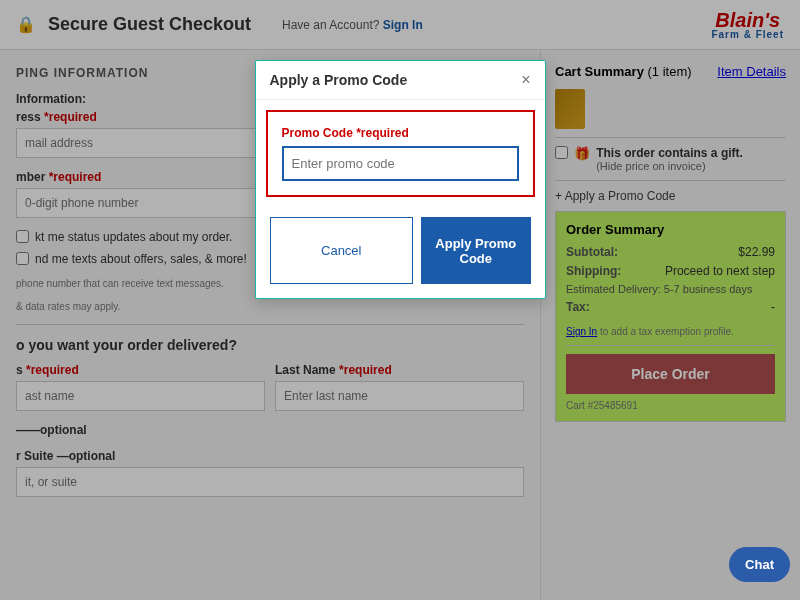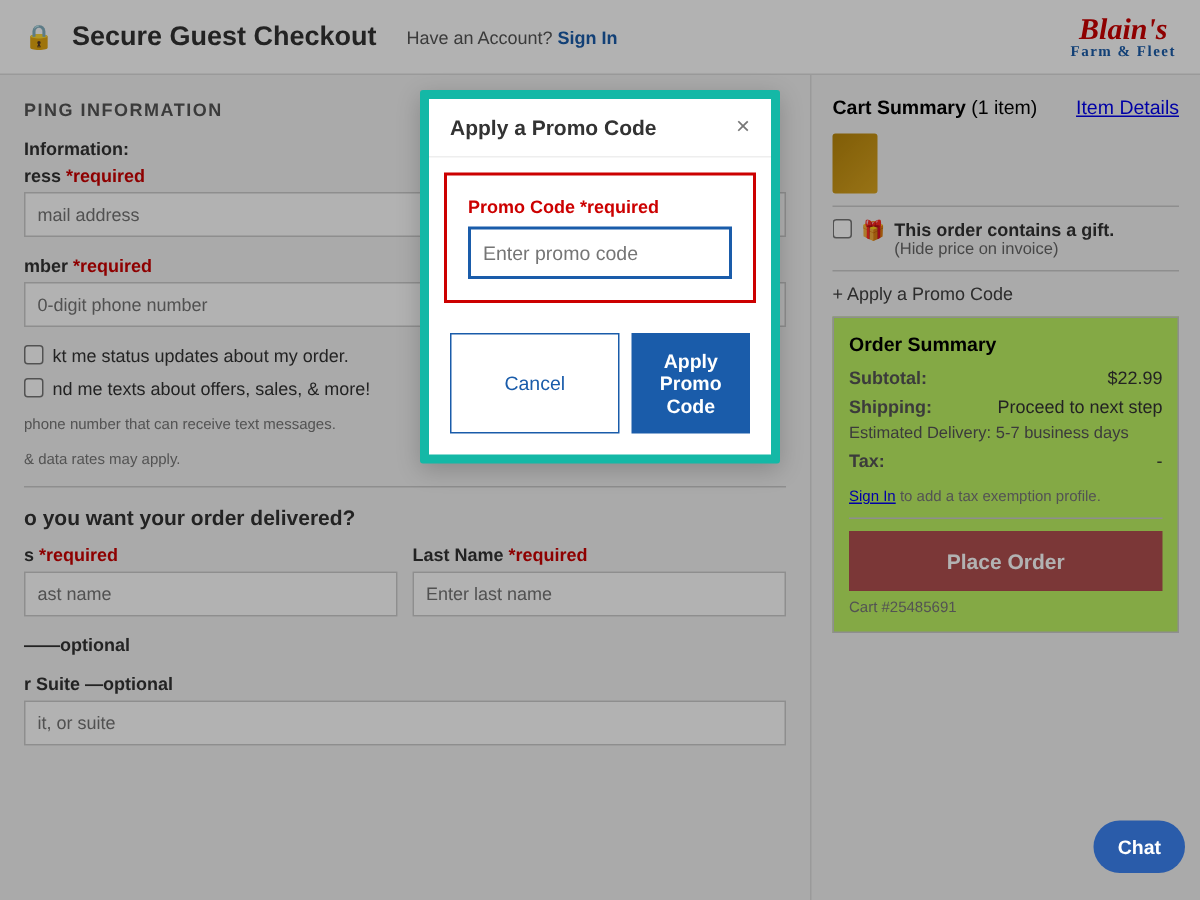--- a/index.html
+++ b/index.html
@@ -21,34 +21,33 @@
       gap: 8px;
     }
     .header-title {
       font-size: 18px;
       font-weight: bold;
       color: #333;
     }
     .header-account {
       font-size: 12px;
       color: #555;
-      margin-left: 12px;
+      margin-left: 23px;
       text-align: center;
     }
     .header-account a {
       color: #1a5caa;
       text-decoration: none;
       font-weight: bold;
     }
     .logo {
       display: flex;
       flex-direction: column;
       align-items: center;
       line-height: 1;
-      font-family: Liberation Serif, serif;
     }
     .logo-blains {
       font-size: 20px;
       font-weight: 900;
       color: #cc0000;
       font-style: italic;
     }
     .logo-farm {
       font-size: 10px;
       font-weight: bold;
@@ -235,23 +234,23 @@
       width: 100%; height: 100%;
       background: rgba(0,0,0,0.3);
       z-index: 10;
       display: flex;
       align-items: flex-start;
       justify-content: center;
       padding-top: 60px;
     }
     .modal {
       background: #fff;
-      border: 6px solid #14b8a6;
+      border: 1px solid #14b8a6;
       border-radius: 2px;
-      width: 240px;
+      width: 291px;
       box-shadow: 0 4px 16px rgba(0,0,0,0.2);
     }
     .modal-header {
       display: flex;
       justify-content: space-between;
       align-items: center;
       padding: 10px 14px;
       border-bottom: 1px solid #eee;
     }
     .modal-title {

